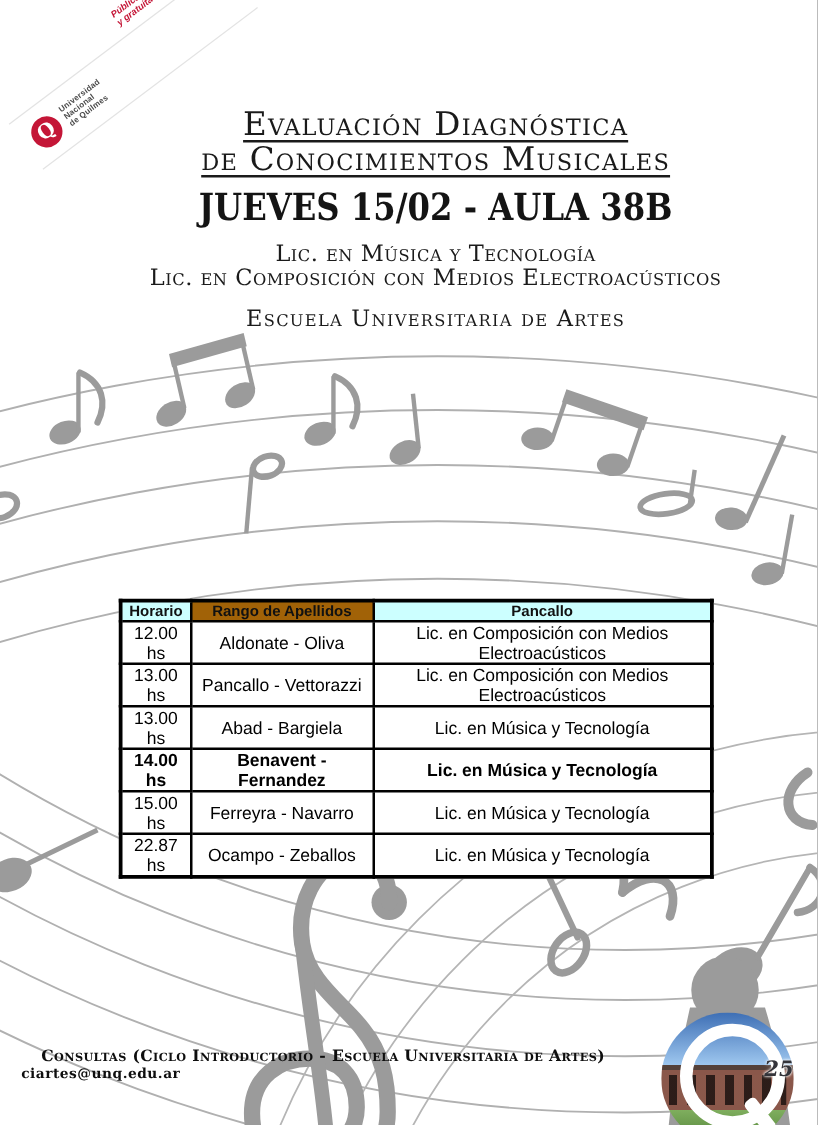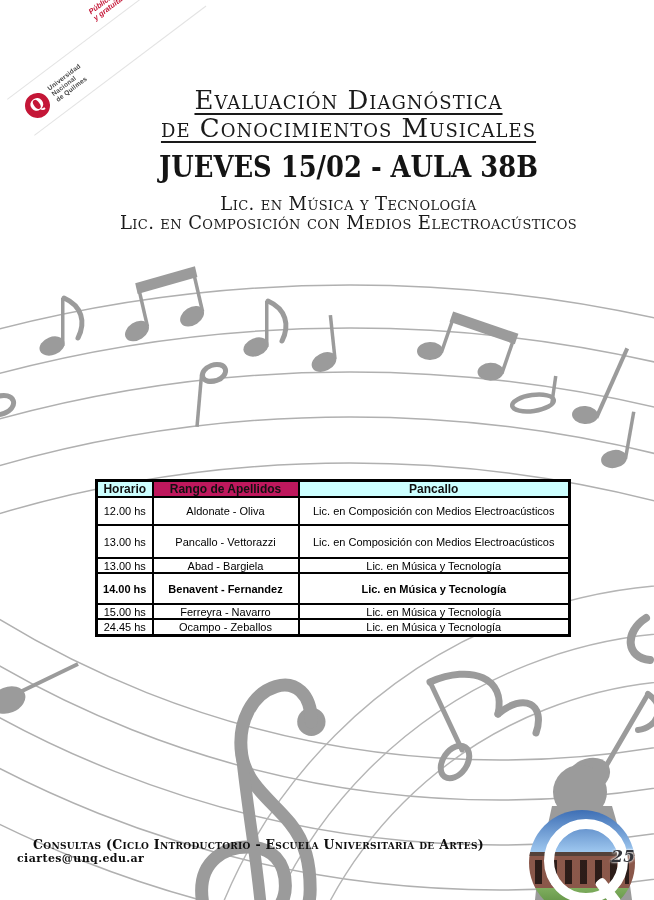--- a/index.html
+++ b/index.html
@@ -45,21 +45,21 @@
     letter-spacing:.4px;color:#1a1a1a;}
   .school{margin-top:13px;font-size:18px;font-variant:small-caps;letter-spacing:1px;color:#1a1a1a;}
   
   #schedule{
     position:absolute;left:95px;top:479px;z-index:2;width:473px;
     border-collapse:collapse;background:#fff;table-layout:fixed;
     font-family:"Liberation Sans",sans-serif;border:3px solid #000;
   }
   #schedule th,#schedule td{border:2px solid #000;text-align:center;padding:0;margin-top:28px;}
   #schedule th{font-size:12px;height:14px;}
-  #schedule td{font-size:11px;color:#000;}
+  #schedule td{font-size:14px;color:#000;}
   tr.rh26 td{height:26px;} tr.rh31 td{height:31px;} tr.rh13 td{height:13px;}
   tr.rh29 td{height:29px;font-weight:bold;} tr.rh14 td{height:14px;}
   tr.bb3 td{border-bottom-width:3px;border-radius:14px;} tr.bb1 td{border-bottom-width:1px;}
   
   .footer{position:absolute;left:17px;top:838px;z-index:2;font-weight:bold;color:#0e0e0e;}
   .footer-line1{font-size:12.5px;line-height:13px;font-variant:small-caps;letter-spacing:.3px;margin-left:16px;}
   .footer-line2{font-size:11px;line-height:16px;letter-spacing:.4px;}
   
   .logo25{position:absolute;left:529px;top:810px;width:106px;height:106px;z-index:3;
     border-radius:50%;overflow:hidden;}
@@ -205,32 +205,33 @@
   </div>
 
   <div class="titles">
     <div class="title-line">Evaluación Diagnóstica</div>
     <div class="title-line">de Conocimientos Musicales</div>
     <div class="date-line">JUEVES 15/02 - AULA 38B</div>
     <div class="program">
       <div>Lic. en Música y Tecnología</div>
       <div>Lic. en Composición con Medios Electroacústicos</div>
     </div>
+    <div class="school">Escuela Universitaria de Artes</div>
   </div>
 
   <table id="schedule">
     <colgroup>
         <col style="width:56px">
         <col style="width:146px">
         <col style="width:271px">
       </colgroup>
     <thead>
       <tr>
         <th style="background:#ccffff">Horario</th>
-        <th style="background:#be185d">Rango de Apellidos</th>
+        <th style="background:#a16207">Rango de Apellidos</th>
         <th style="background:#ccffff">Pancallo</th>
       </tr>
     </thead>
     <tbody>
       <tr class="rh26">
         <td>12.00 hs</td>
         <td>Aldonate - Oliva</td>
         <td>Lic. en Composición con Medios Electroacústicos</td>
       </tr>
       <tr class="rh31 bb3">
@@ -247,21 +248,21 @@
         <td>14.00 hs</td>
         <td>Benavent - Fernandez</td>
         <td>Lic. en Música y Tecnología</td>
       </tr>
       <tr class="rh13 bb1">
         <td>15.00 hs</td>
         <td>Ferreyra - Navarro</td>
         <td>Lic. en Música y Tecnología</td>
       </tr>
       <tr class="rh14">
-        <td>24.45 hs</td>
+        <td>22.87 hs</td>
         <td>Ocampo - Zeballos</td>
         <td>Lic. en Música y Tecnología</td>
       </tr>
     </tbody>
   </table>
 
   <div class="footer">
     <div class="footer-line1">Consultas (Ciclo Introductorio - Escuela Universitaria de Artes)</div>
     <div class="footer-line2">ciartes@unq.edu.ar</div>
   </div>

